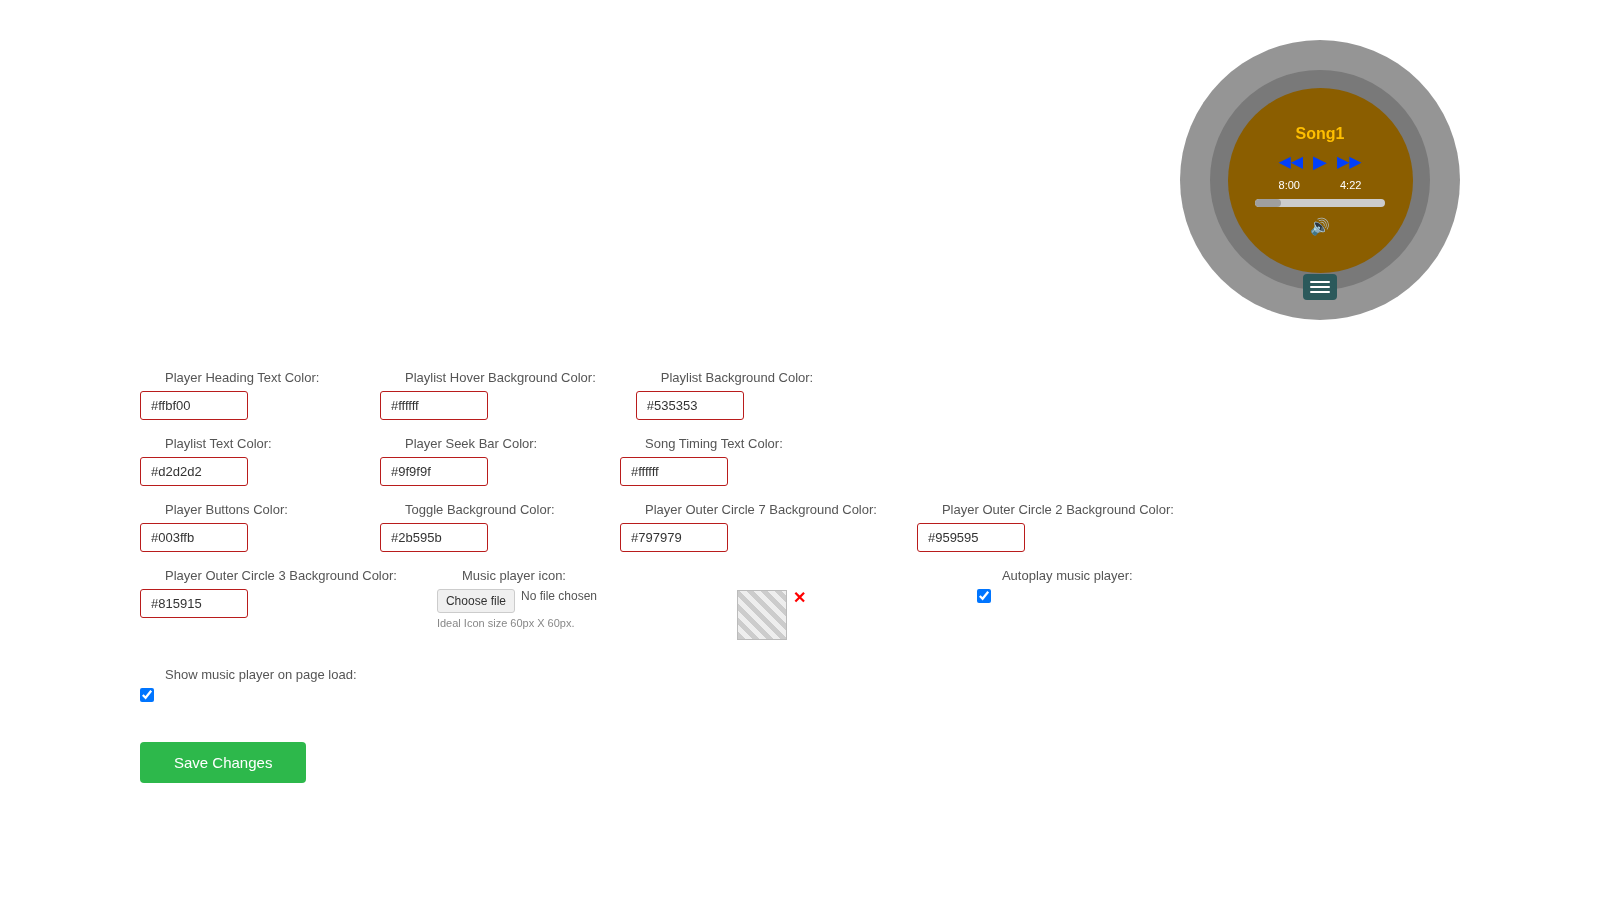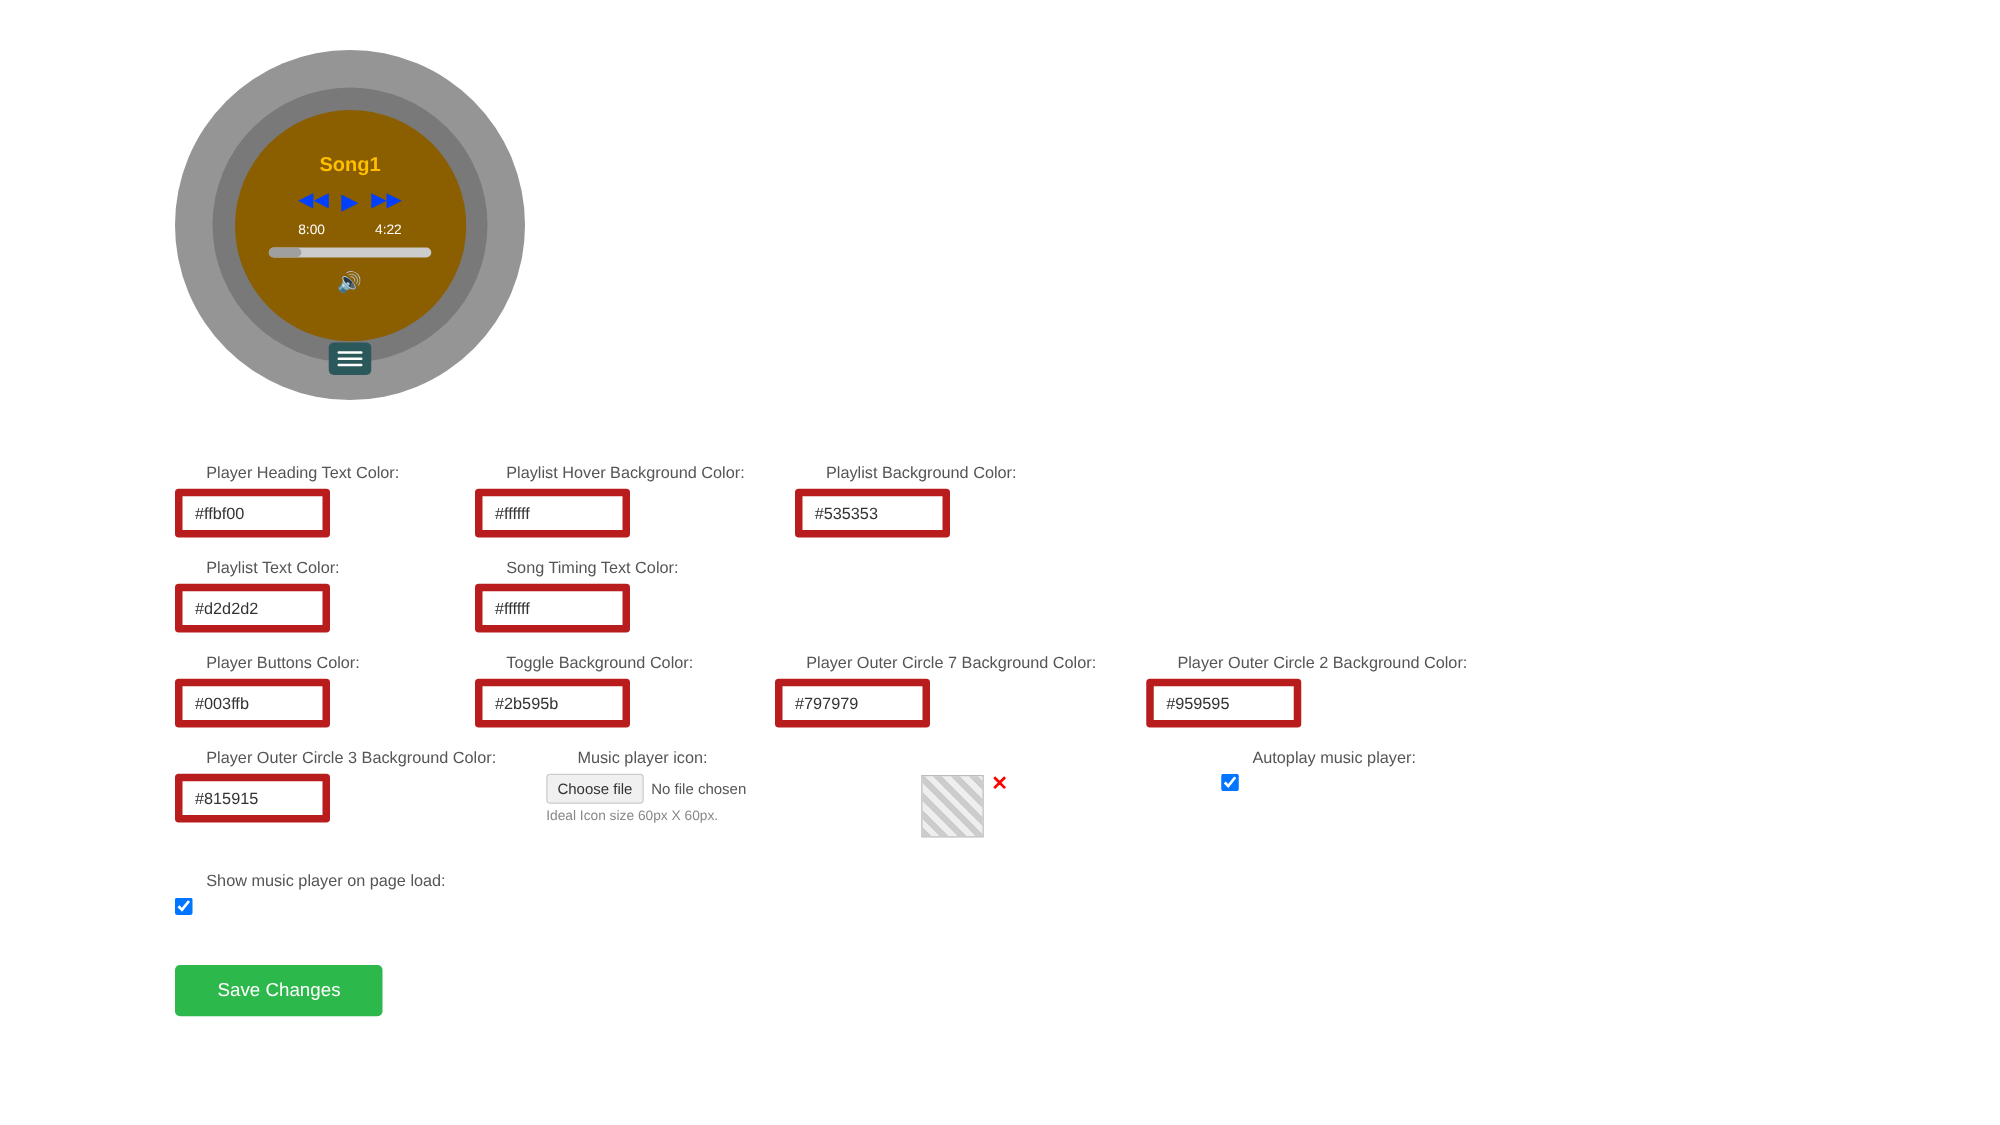--- a/index.html
+++ b/index.html
@@ -7,21 +7,21 @@
       background: #ffffff;
       font-family: Arial, sans-serif;
       font-size: 14px;
       color: #333;
       padding: 20px 40px;
     }
 
     
     .player-section {
       display: flex;
-      justify-content: flex-start;
+      justify-content: flex-end;
       padding: 20px 100px;
       margin-bottom: 30px;
     }
 
     .player-outer-circle {
       width: 280px;
       height: 280px;
       border-radius: 50%;
       background: #959595;
       display: flex;
@@ -134,33 +134,33 @@
 
     .setting-label {
       display: block;
       margin-bottom: 6px;
       color: #555;
       font-size: 13px;
       margin-left: 25px;
     }
 
     .setting-input {
-      width: 124px;
+      width: 108px;
       padding: 6px 10px;
-      border: 6px solid #b91c1c;
+      border: 1px solid #b91c1c;
       border-radius: 3px;
       font-size: 13px;
       color: #333;
       background: #fff;
     }
 
     
     .file-input-area {
       display: flex;
-      align-items: center;
+      align-items: flex-start;
       gap: 6px;
     }
 
     .file-choose-btn {
       padding: 4px 8px;
       border: 1px solid #ccc;
       background: #f0f0f0;
       border-radius: 3px;
       cursor: pointer;
       font-size: 12px;
@@ -302,20 +302,24 @@
       <input class="setting-input" type="text" value="#535353" style="">
     </div>
   </div>
 
   <div class="settings-row">
     <div class="setting-col">
       <label class="setting-label">Playlist Text Color:</label>
       <input class="setting-input" type="text" value="#d2d2d2" style="">
     </div>
     <div class="setting-col">
+      <label class="setting-label">Player Seek Bar Color:</label>
+      <input class="setting-input" type="text" value="#9f9f9f" style="">
+    </div>
+    <div class="setting-col">
       <label class="setting-label">Song Timing Text Color:</label>
       <input class="setting-input" type="text" value="#ffffff" style="">
     </div>
   </div>
 
   <div class="settings-row">
     <div class="setting-col">
       <label class="setting-label">Player Buttons Color:</label>
       <input class="setting-input" type="text" value="#003ffb" style="">
     </div>

